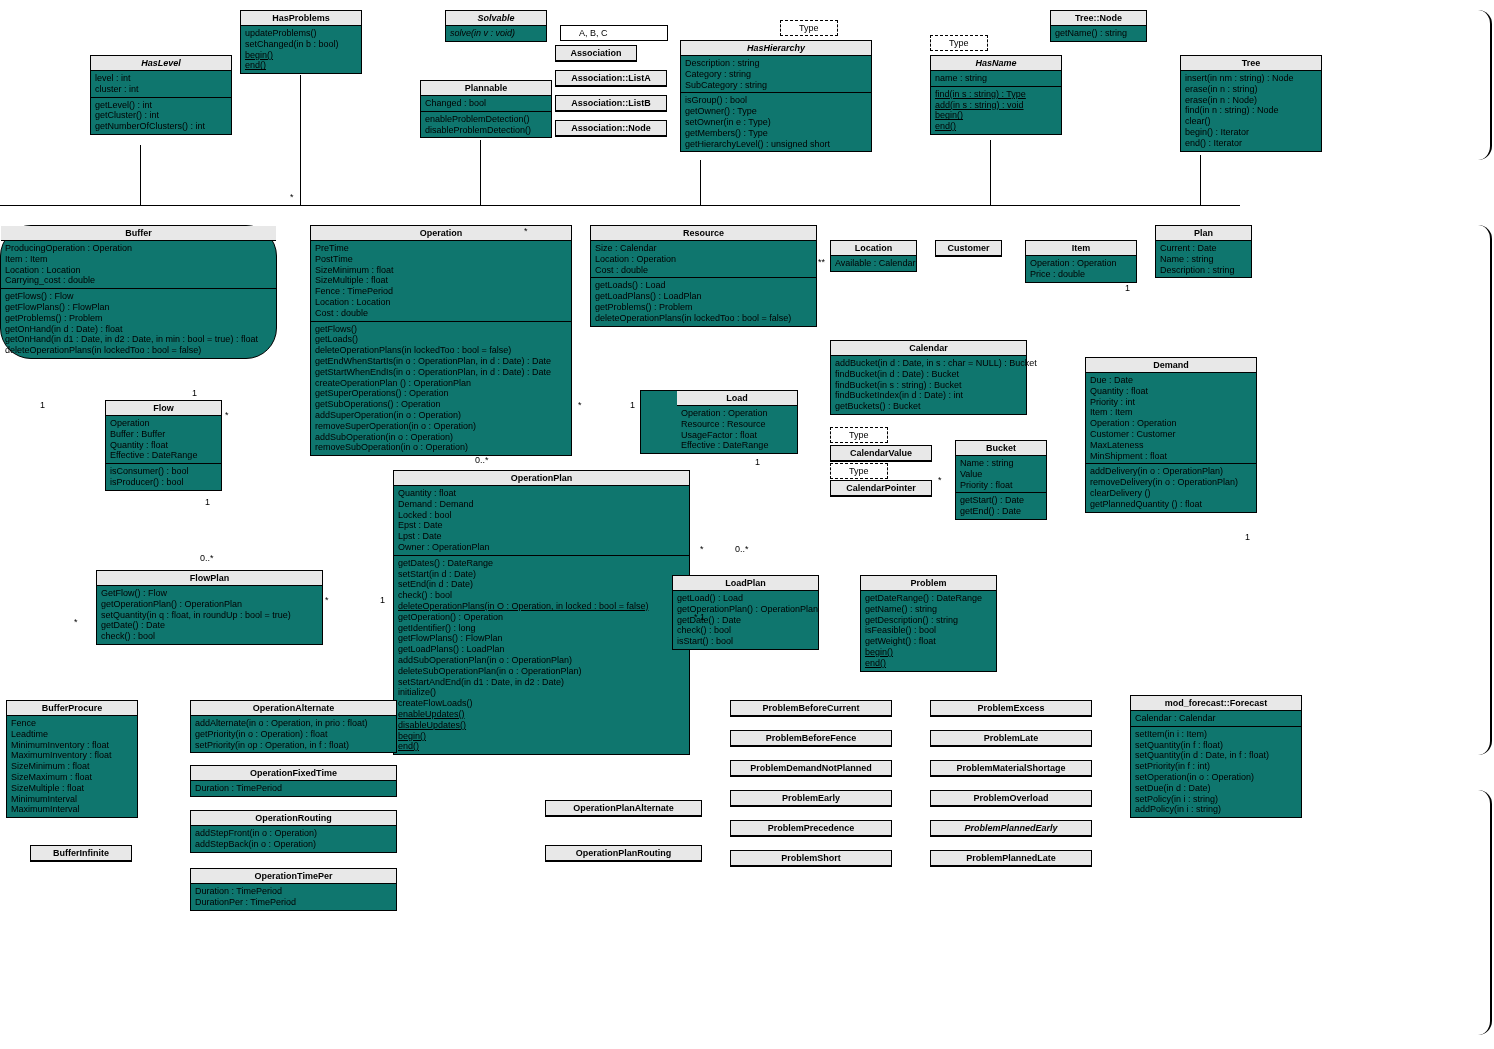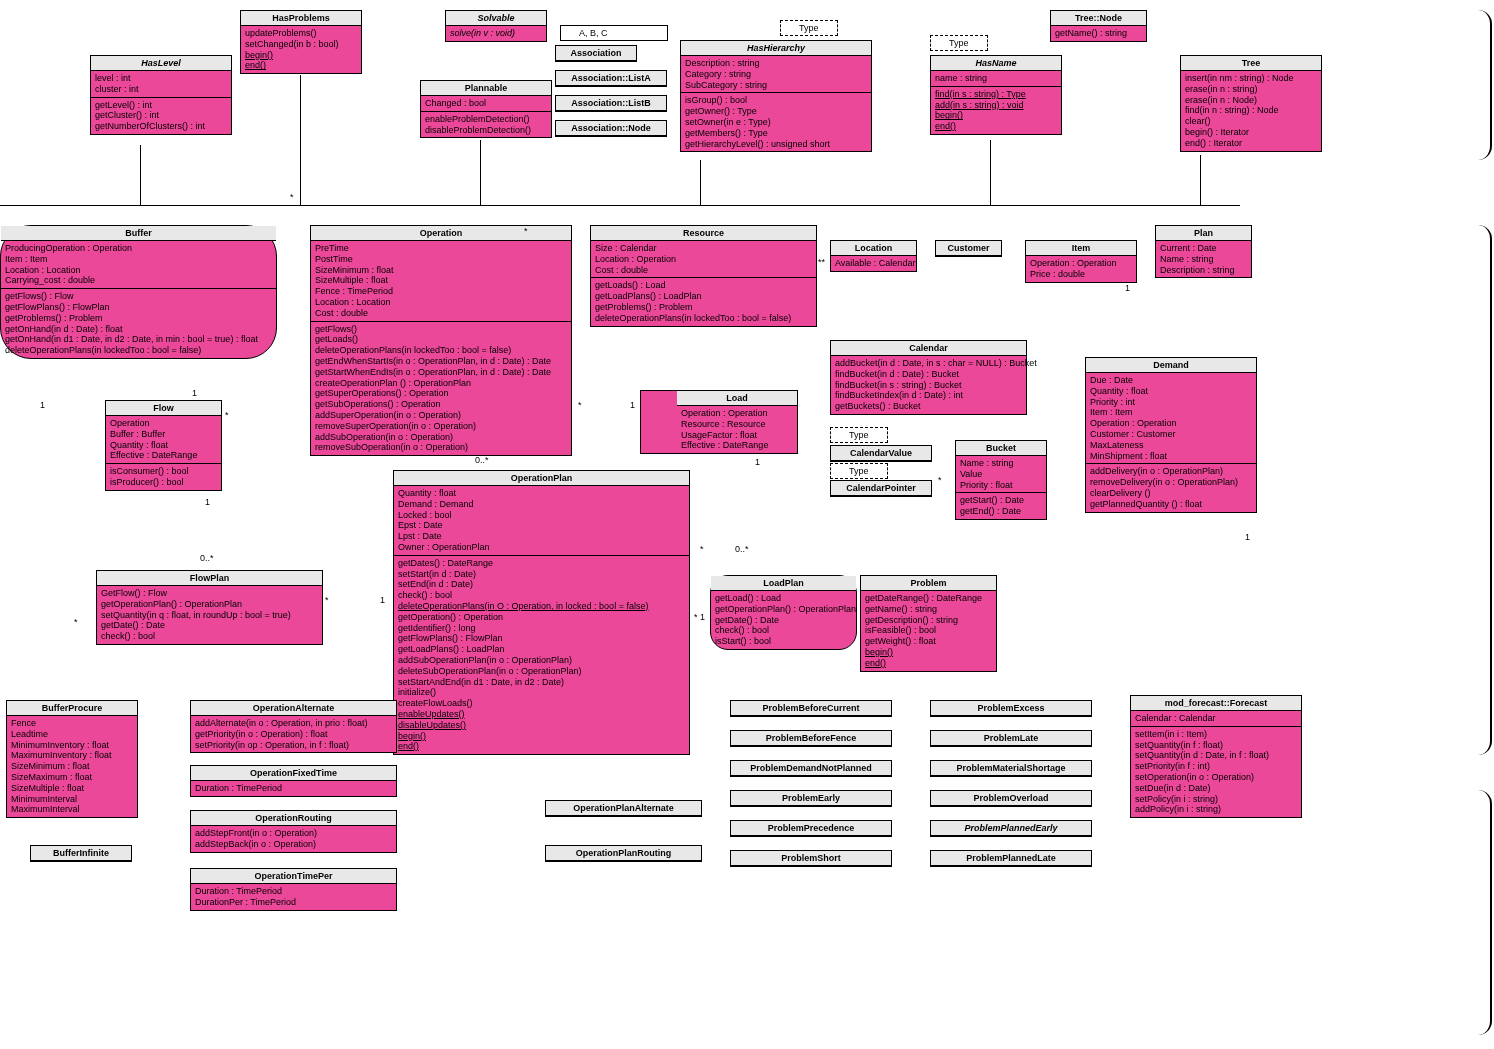--- a/index.html
+++ b/index.html
@@ -1,16 +1,16 @@
 <!DOCTYPE html>
 <html><head>
 <meta charset="utf-8">
 <style>
 body{font-family:Arial,sans-serif;font-size:9px;background:#fff;margin:0;padding:10px;width:1494px;height:1049px;position:relative;}
-.class-box{position:absolute;border:1px solid #000;background:#ec4899;}
+.class-box{position:absolute;border:1px solid #000;background:#0f766e;}
 .class-title{font-weight:bold;text-align:center;border-bottom:1px solid #000;padding:2px 4px;background:#e8e8e8;}
 .class-title.italic{font-style:italic;}
 .section{border-bottom:1px solid #000;padding:2px 4px;line-height:1.2;}
 .section:last-child{border-bottom:none;}
 .section div{white-space:nowrap;}
 .section div.static{text-decoration:underline;}
 .note{position:absolute;border:1px dashed #000;padding:2px 18px;font-size:9px;}
 .line{position:absolute;background:#000;}
 .curly{position:absolute;border-right:2px solid #000;border-radius:0 20px 20px 0;}
 </style>
@@ -328,21 +328,21 @@
   <div class="class-title">FlowPlan</div>
   <div class="section">
       <div>GetFlow() : Flow</div>
       <div>getOperationPlan() : OperationPlan</div>
       <div>setQuantity(in q : float, in roundUp : bool = true)</div>
       <div>getDate() : Date</div>
       <div>check() : bool</div>
     </div>
 </div>
 
-<div class="class-box" style="left:710px;top:575px;width:145px;border-radius:18px;">
+<div class="class-box" style="left:672px;top:575px;width:145px;">
   <div class="class-title">LoadPlan</div>
   <div class="section">
       <div>getLoad() : Load</div>
       <div>getOperationPlan() : OperationPlan</div>
       <div>getDate() : Date</div>
       <div>check() : bool</div>
       <div>isStart() : bool</div>
     </div>
 </div>
 

